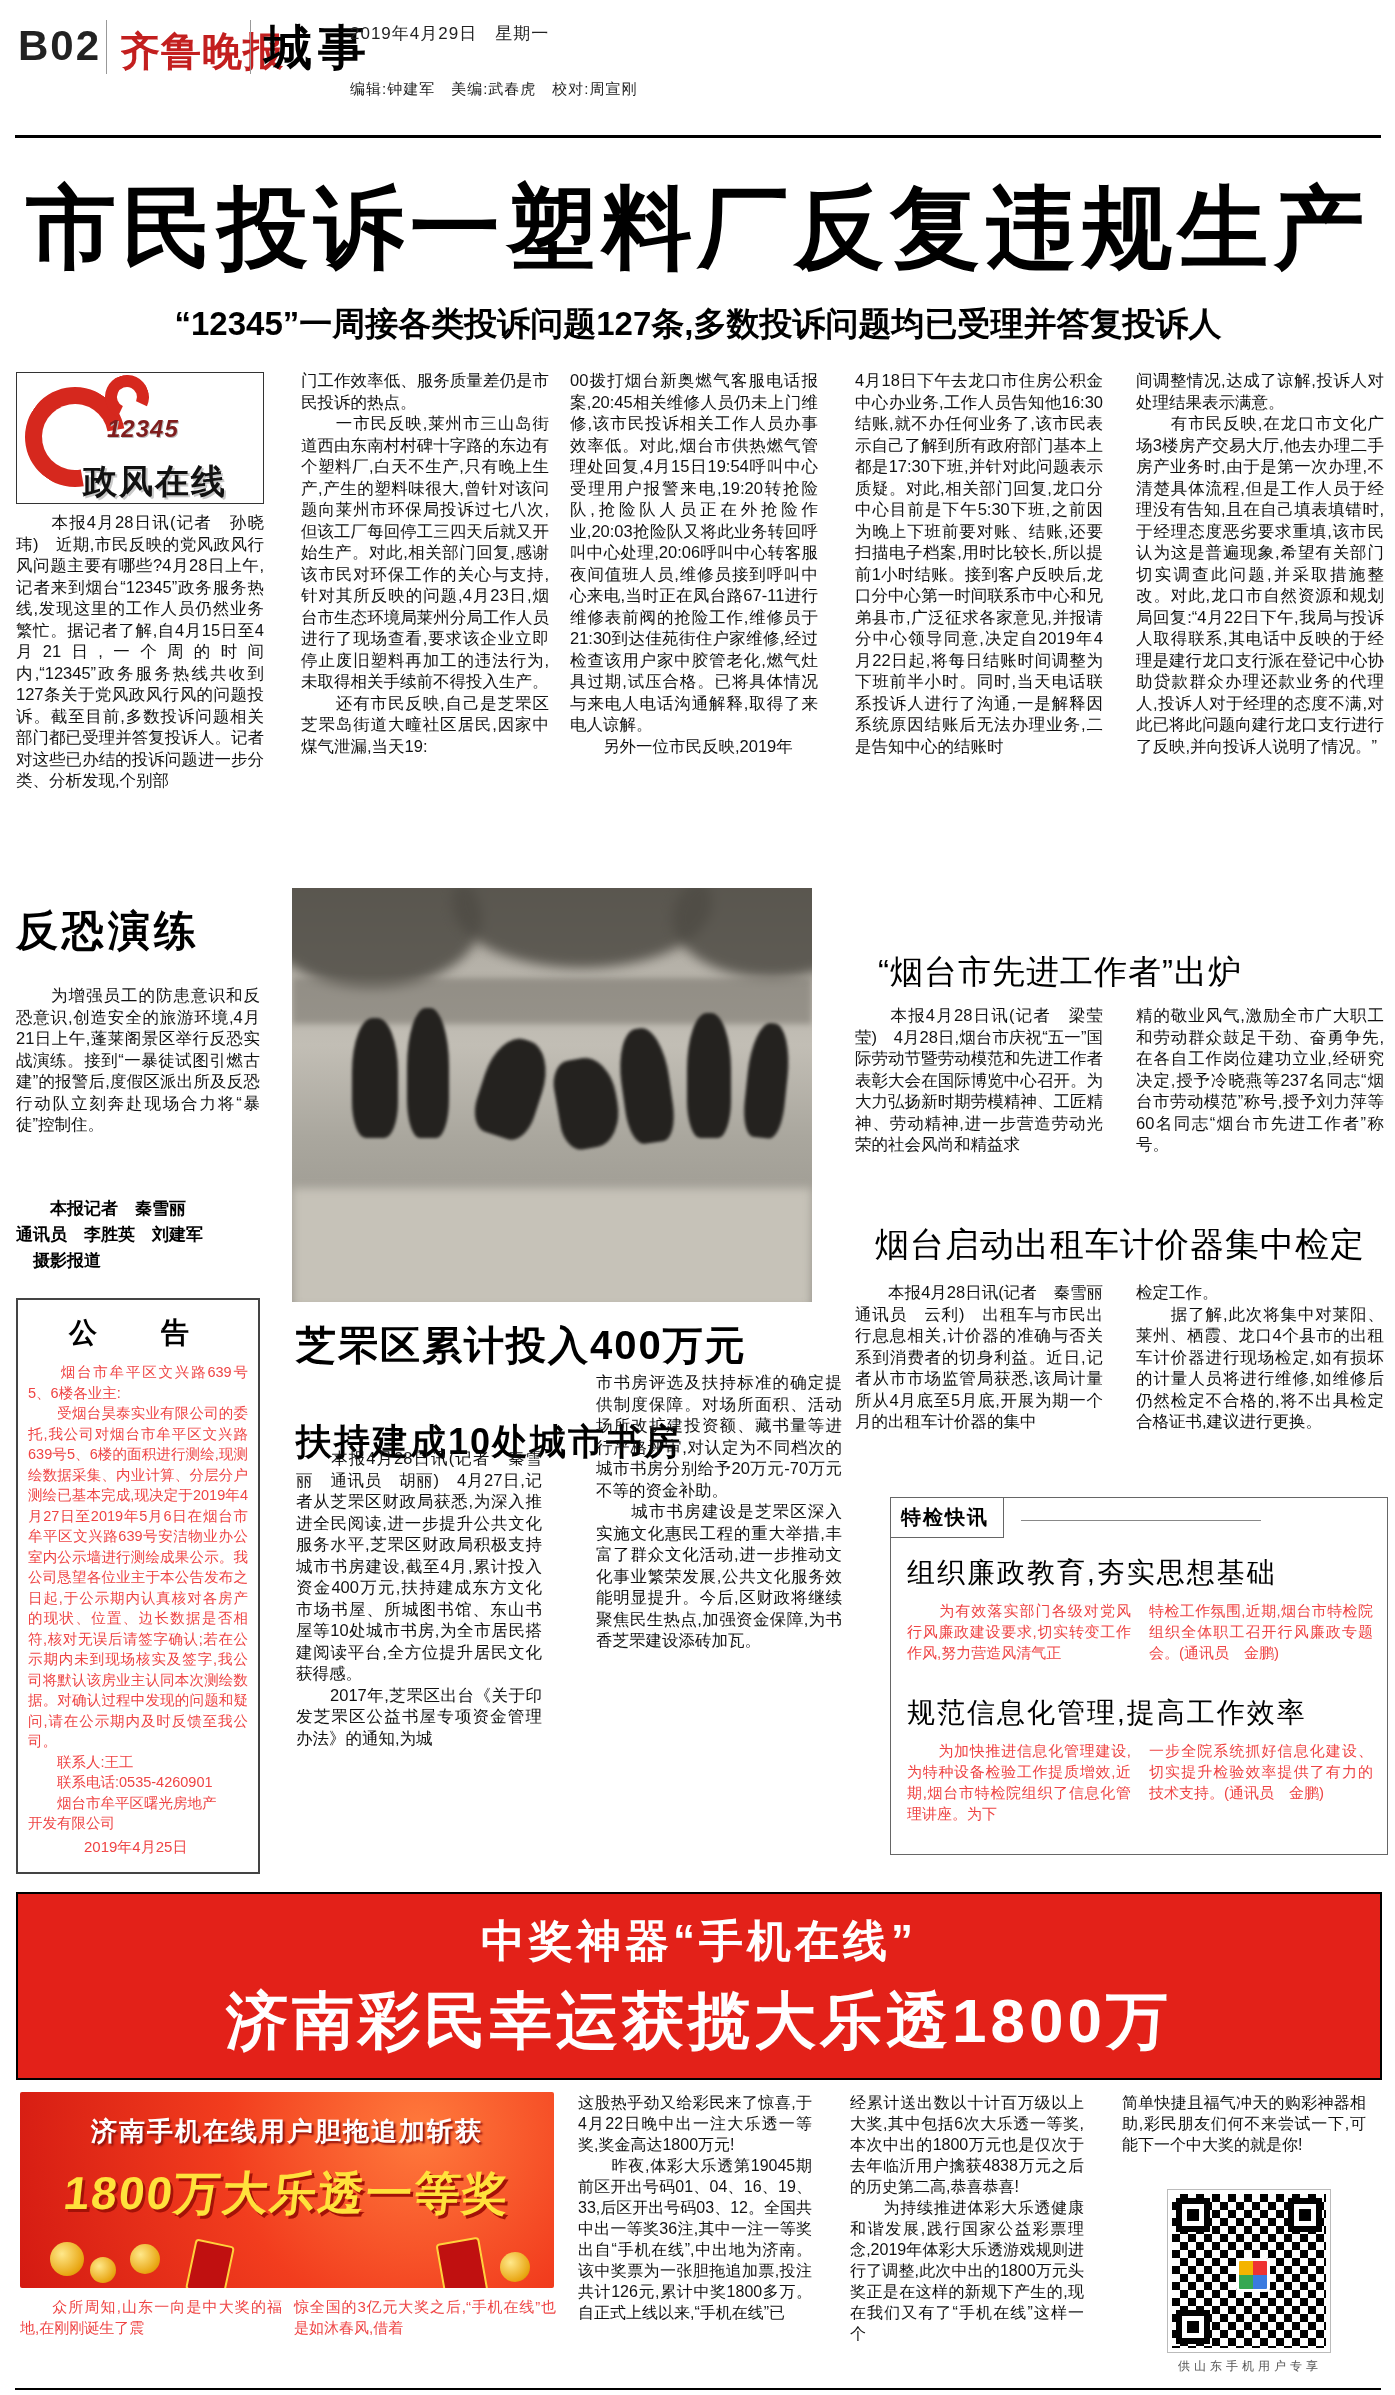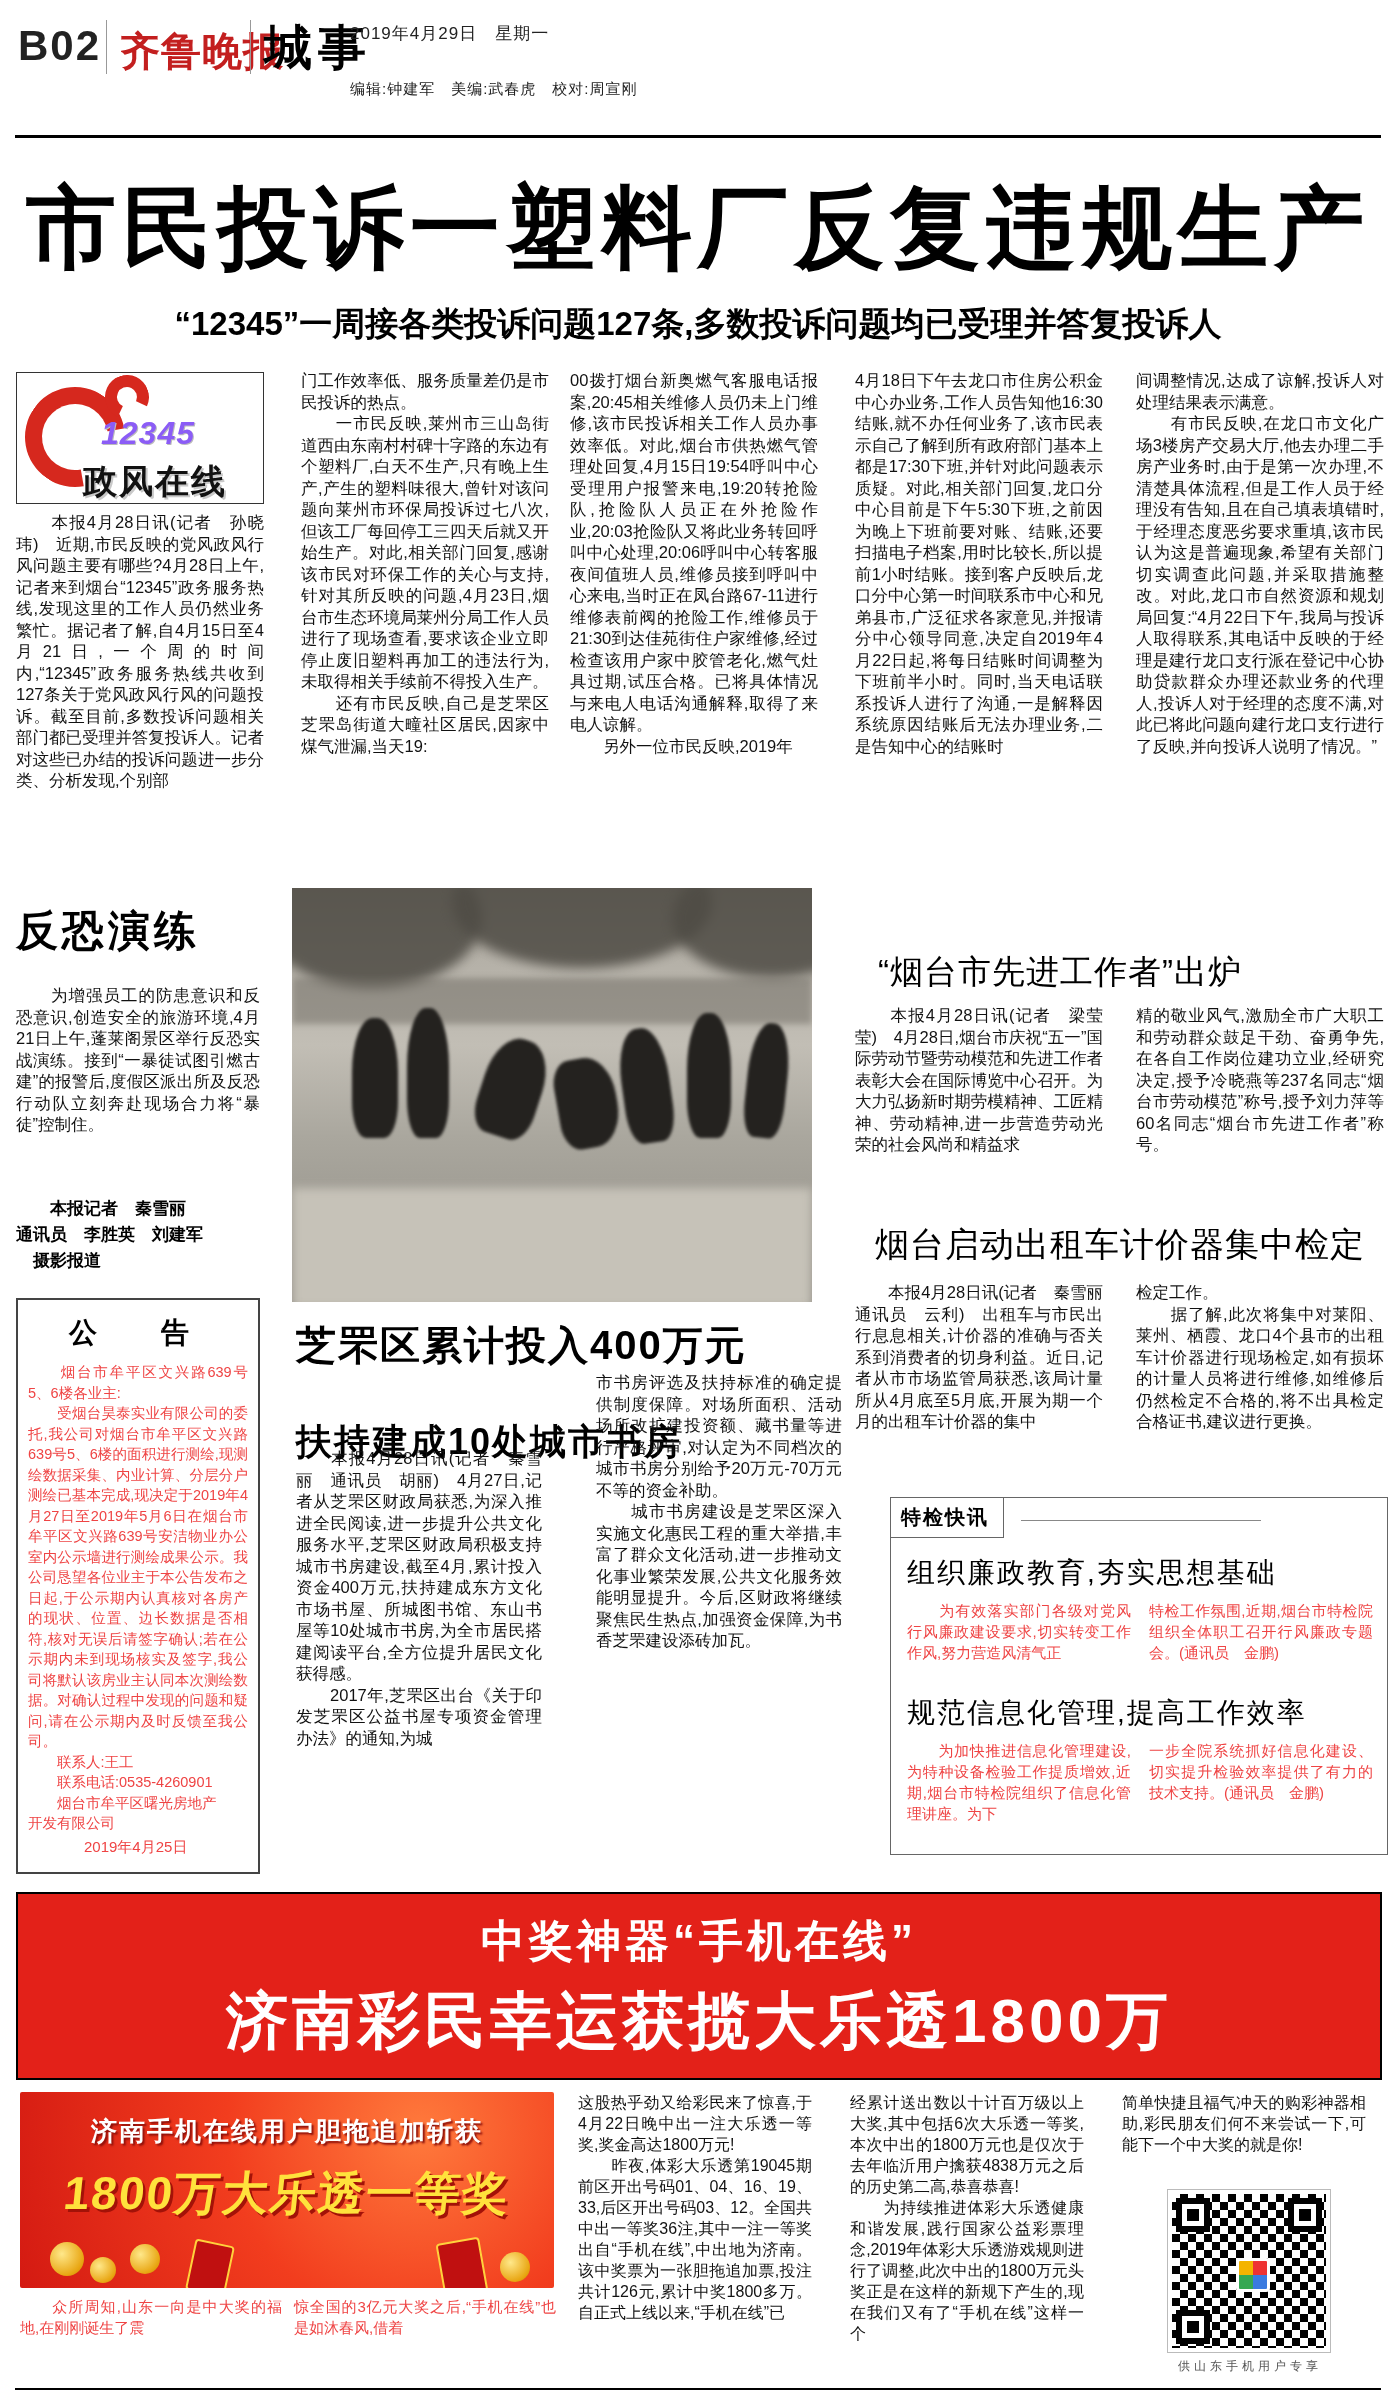--- a/index.html
+++ b/index.html
@@ -20,21 +20,21 @@
 
   
   .lead-headline { width:1366px; font-size:90px; font-weight:bold; letter-spacing:6px; text-align:center; color:#000; white-space:nowrap; }
   .lead-sub { width:1366px; font-size:33px; font-weight:bold; text-align:center; color:#000; white-space:nowrap; }
   .news-col { width:248px; }
 
   
   .logo-box { width:248px; height:132px; border:1px solid #333; background:#fff; overflow:hidden; }
   .swirl-big { position:absolute; left:8px; top:14px; width:100px; height:100px; border:17px solid #d6281e; border-radius:50%; border-right-color:transparent; transform:rotate(35deg); }
   .swirl-small { position:absolute; left:88px; top:2px; width:44px; height:44px; border:12px solid #d6281e; border-radius:50%; border-bottom-color:transparent; transform:rotate(-20deg); }
-  .logo-num { position:absolute; left:84px; top:42px; font-size:32px; font-weight:bold; font-style:italic; color:#8b5cf6; letter-spacing:1px; text-shadow:1px 1px 0 #bbb; }
+  .logo-num { position:absolute; left:90px; top:42px; font-size:24px; font-weight:bold; font-style:italic; color:#7f1d1d; letter-spacing:1px; text-shadow:1px 1px 0 #bbb; }
   .logo-label { position:absolute; left:66px; top:86px; font-size:34px; font-weight:bold; color:#111; letter-spacing:2px; text-shadow:2px 2px 0 #c9c9c9; }
 
   .sec-headline { font-weight:bold; color:#000; }
   .byline { font-size:17px; font-weight:bold; line-height:26px; white-space:pre-wrap; color:#000; }
 
   
   .photo { background:linear-gradient(180deg,#9a958c 0%,#b5b1a8 18%,#c2beb5 38%,#aaa79e 60%,#8f8c84 100%); overflow:hidden; }
   .ph-tree { position:absolute; background:#4f4c45; border-radius:50%; filter:blur(6px); opacity:.85; }
   .ph-wall { position:absolute; background:#6e6a62; filter:blur(3px); }
   .ph-fig { position:absolute; background:#24221f; border-radius:45% 45% 30% 30%; filter:blur(1.5px); }

